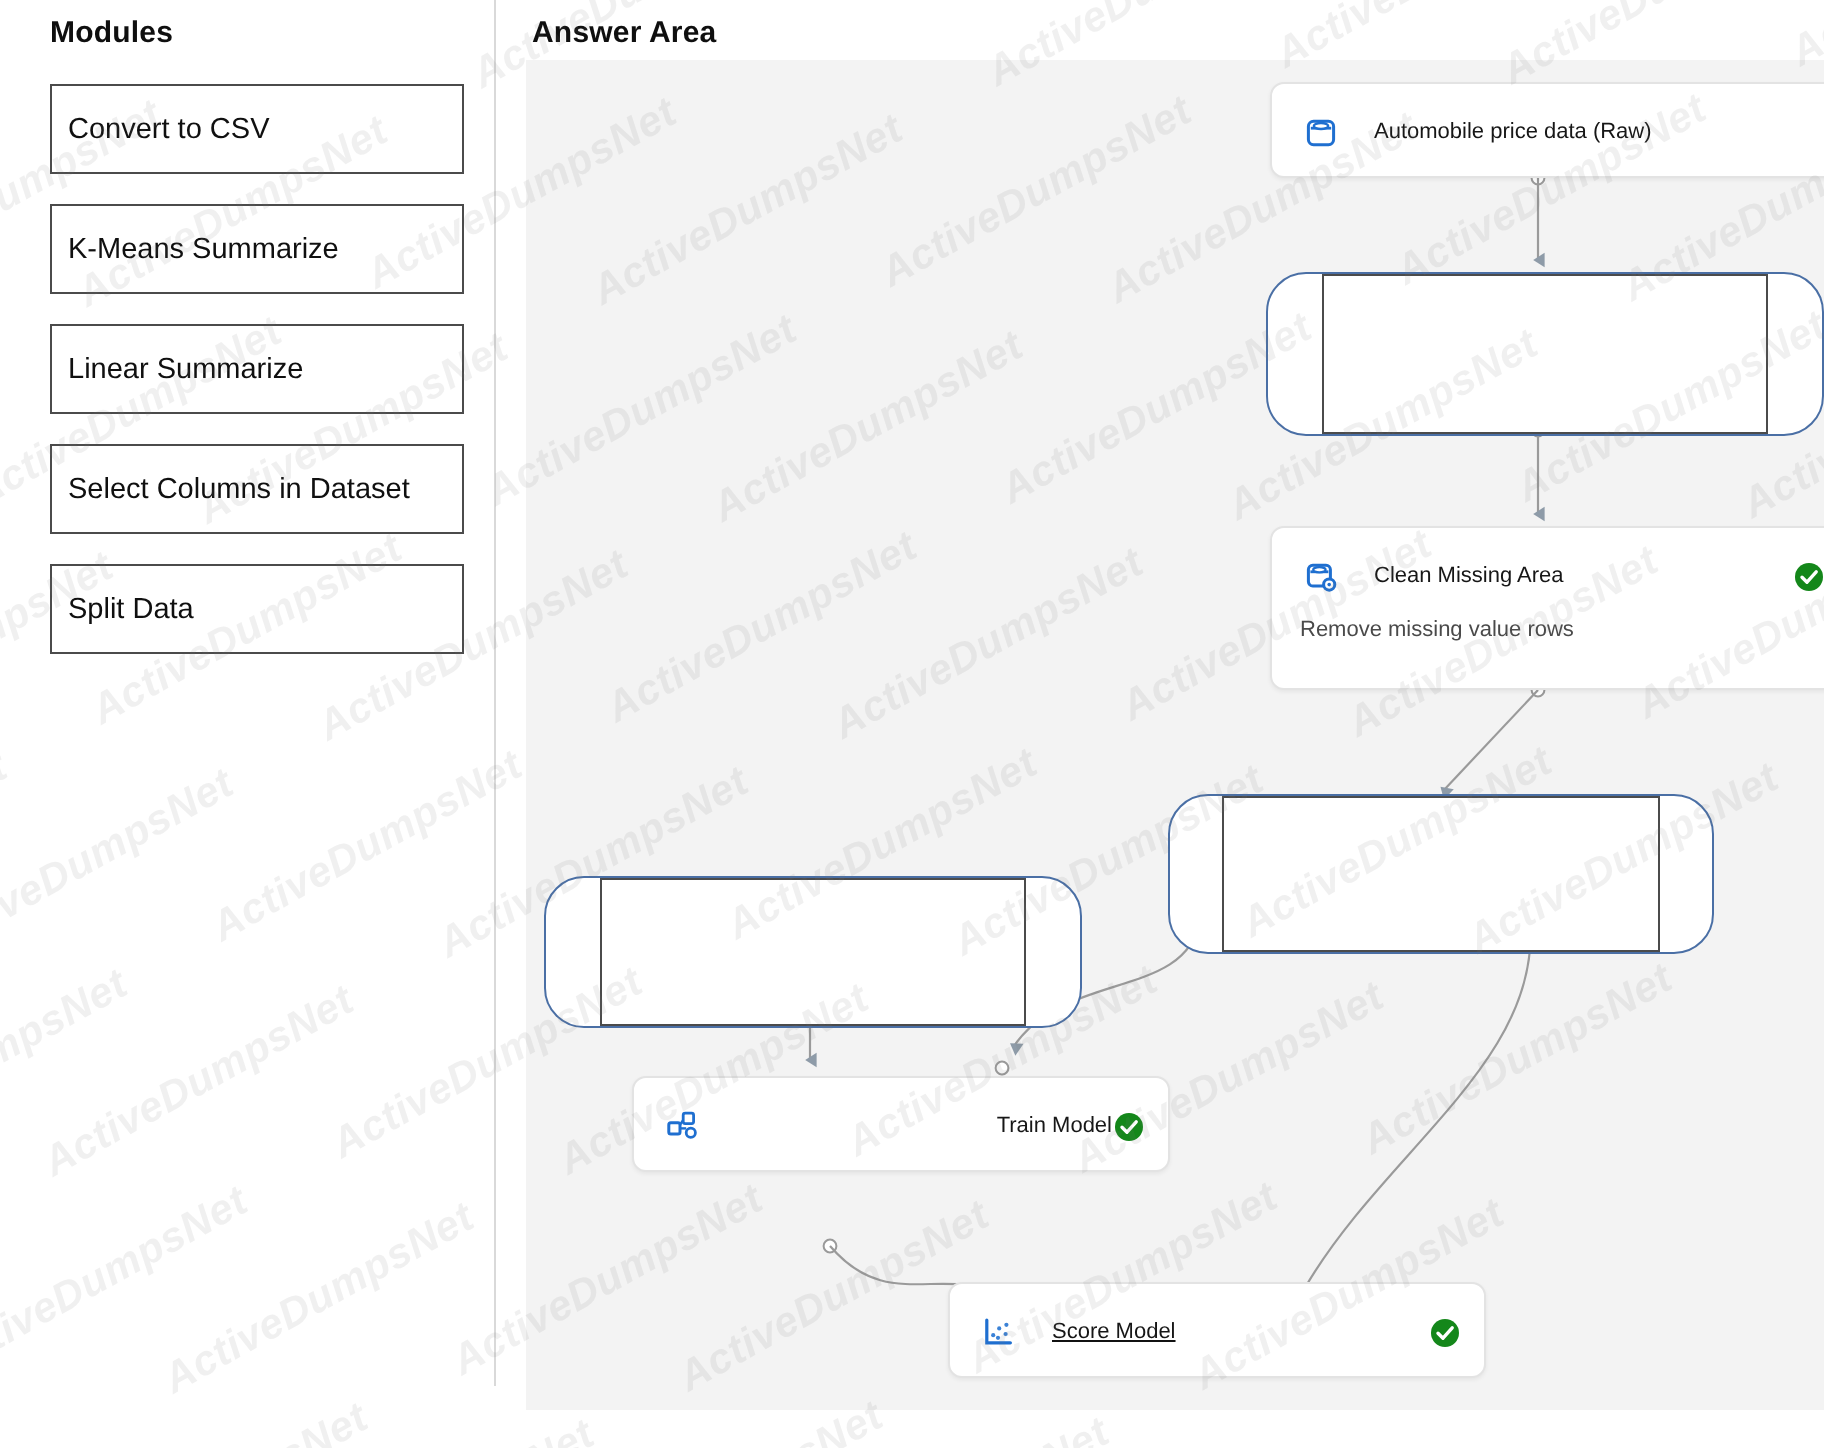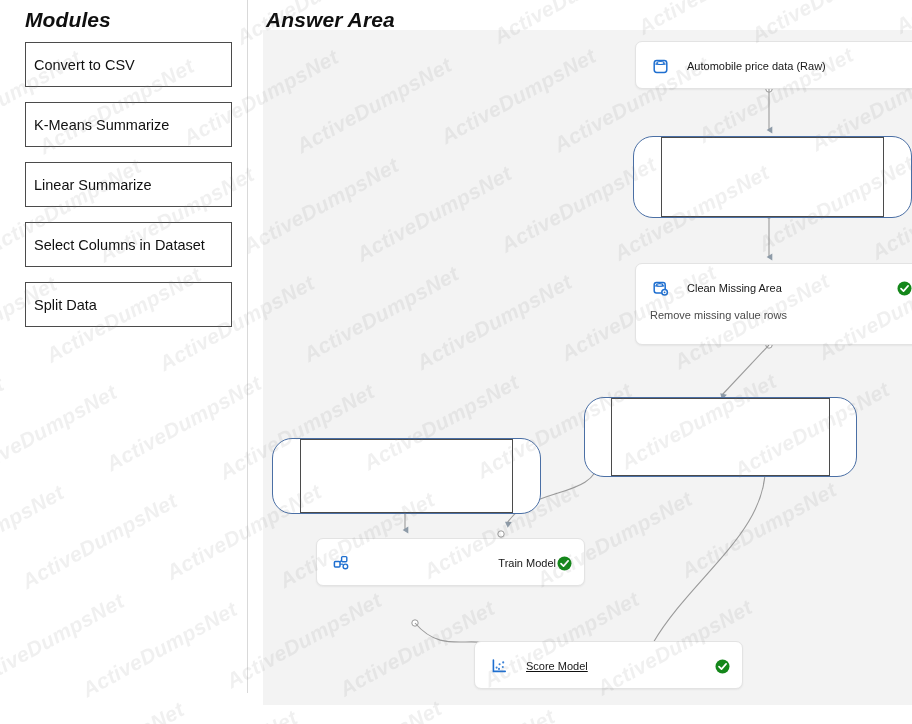--- a/index.html
+++ b/index.html
@@ -20,26 +20,25 @@
   #root {
     position: absolute;
     inset: 0;
     width: 912px;
     height: 724px;
   }
 
   
   .panel-title {
     position: absolute;
-    font-size: 21px;
+    font-size: 15px;
     font-weight: bold;
     color: #0f0f0f;
     letter-spacing: 0.1px;
     white-space: nowrap;
-    font-style: italic;
   }
   #modules-title { left: 25px; top: 8px; }
   #answer-title  { left: 266px; top: 8px; }
 
   
   #panel-divider {
     position: absolute;
     left: 247px;
     top: 0px;
     width: 1px;

